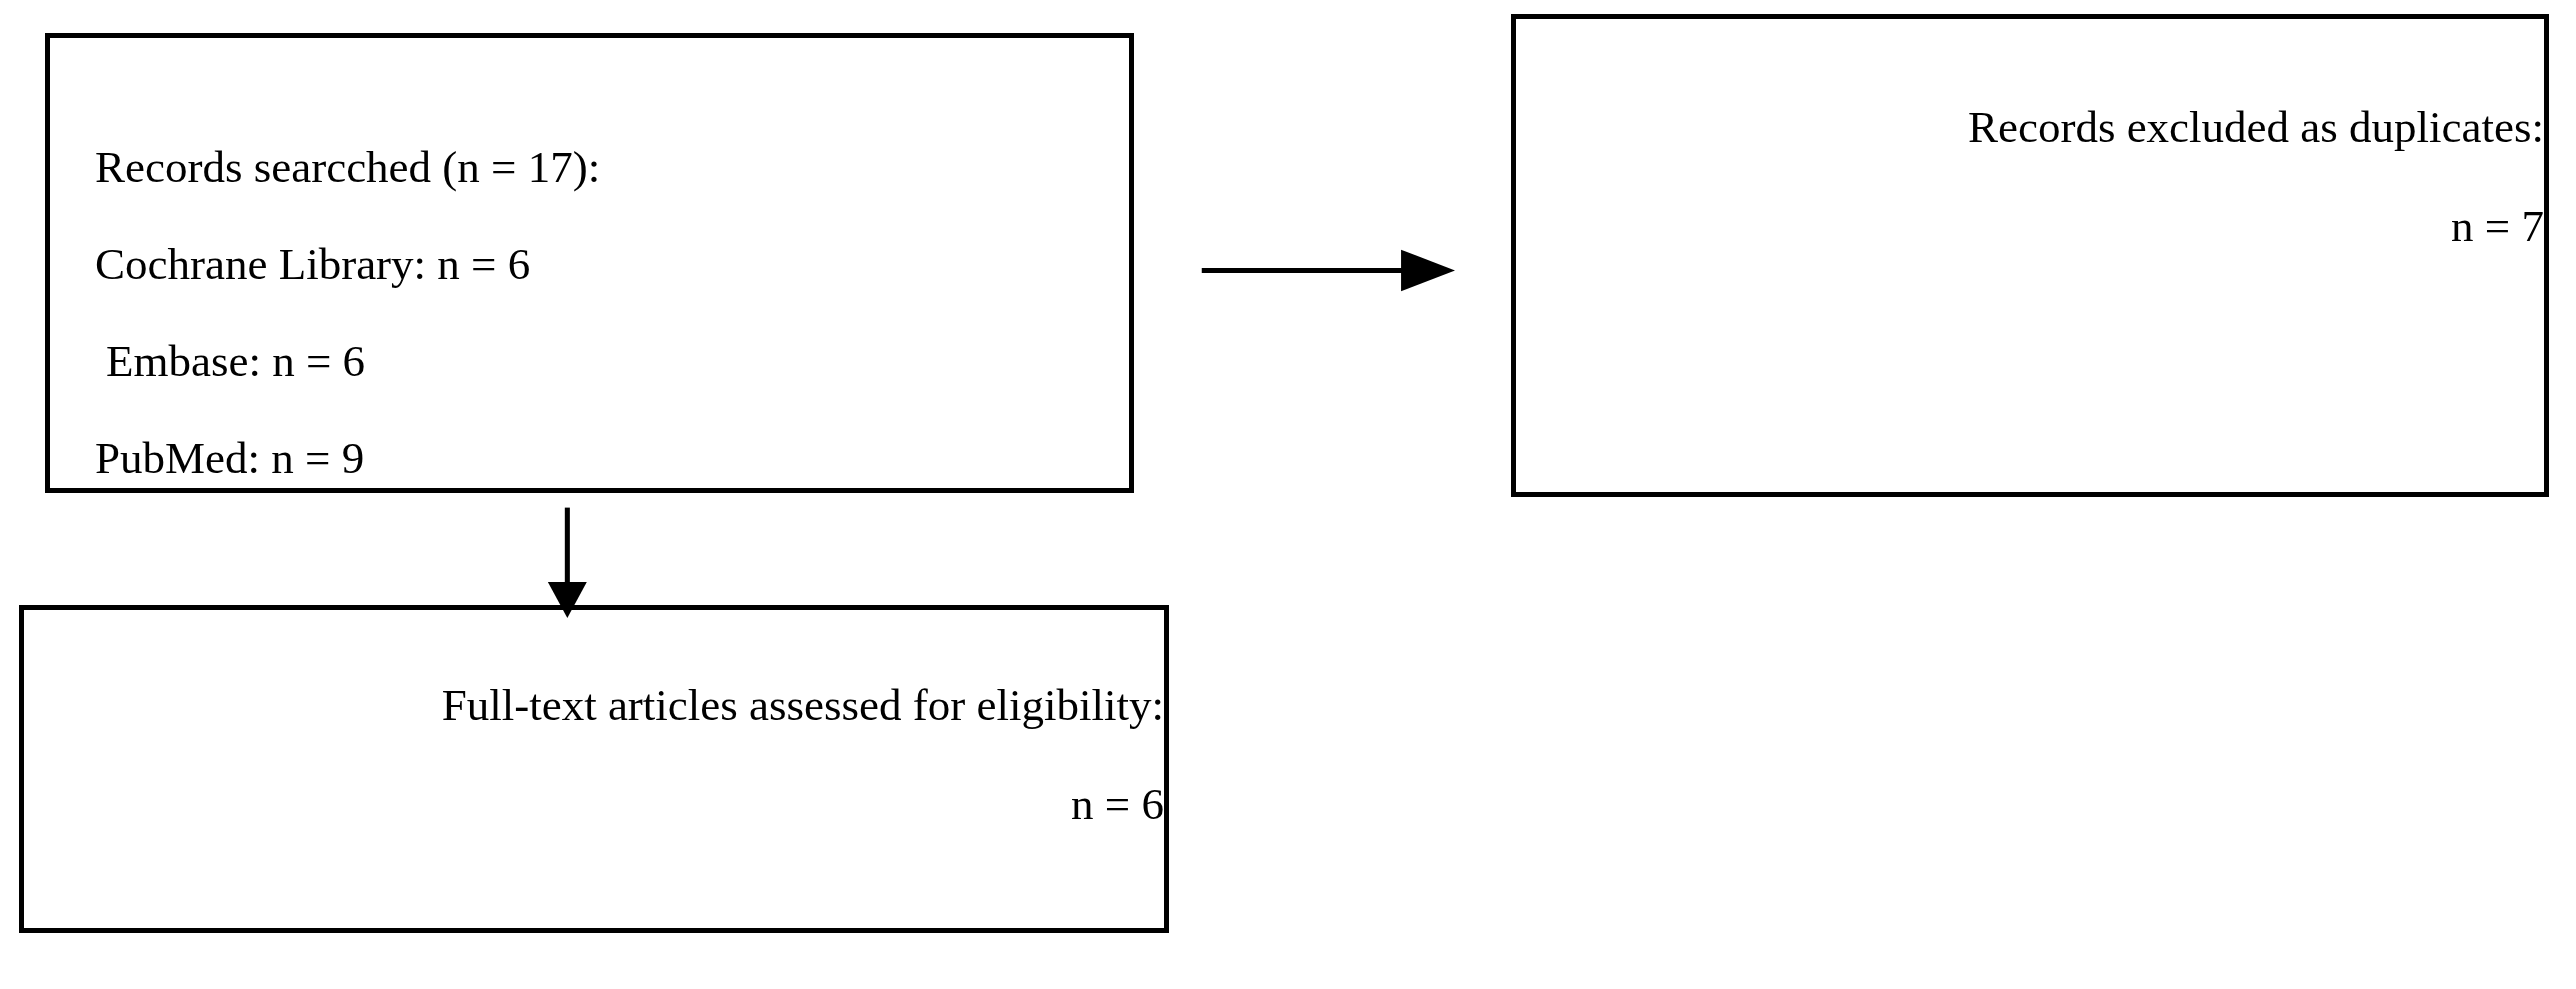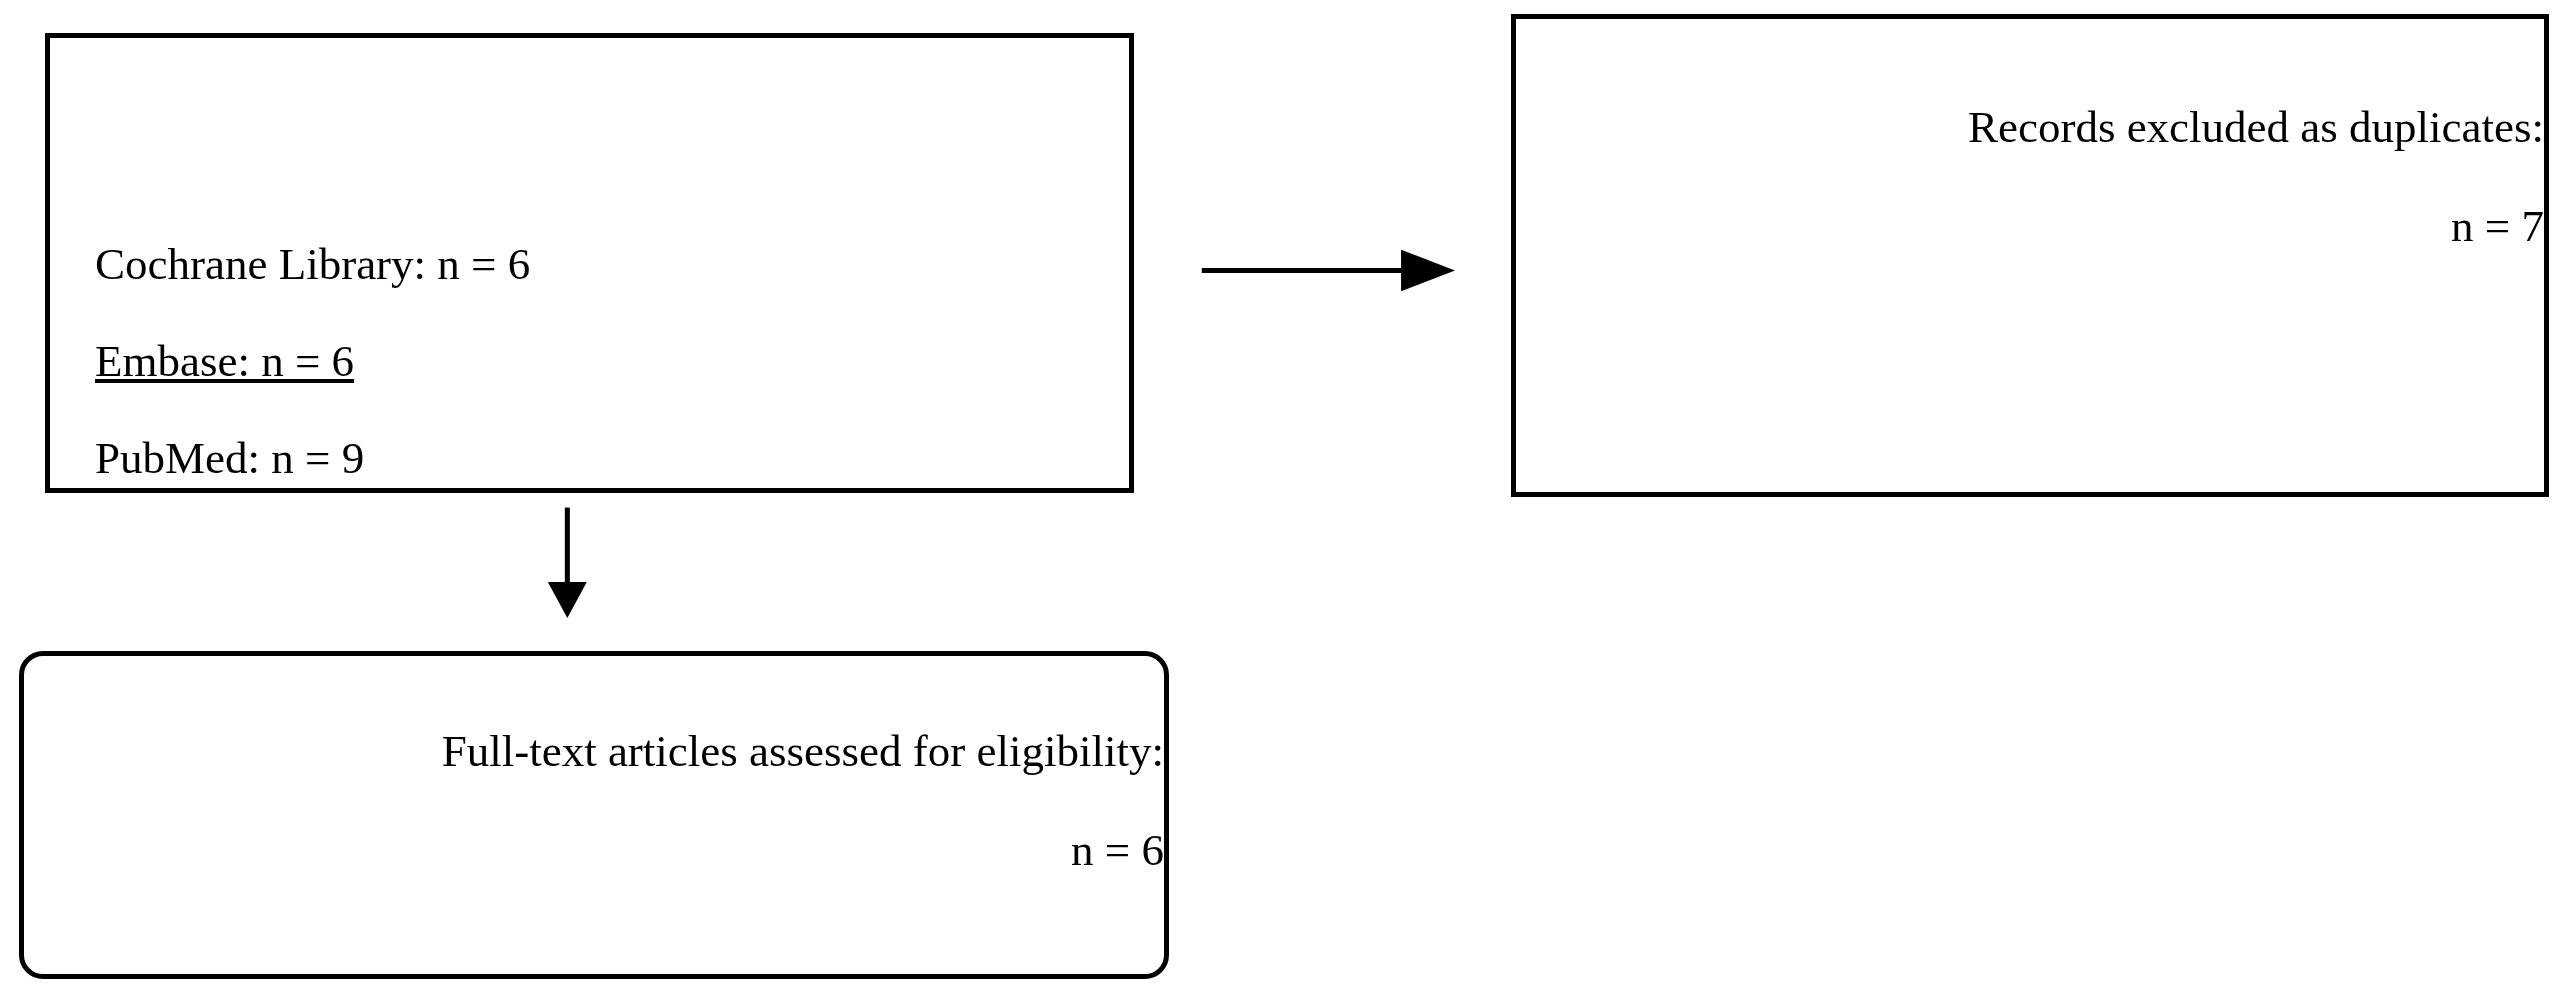--- a/index.html
+++ b/index.html
@@ -34,42 +34,41 @@
 
   #box-records-excluded {
     left: 1511px;
     top: 14.4px;
     width: 1038px;
     height: 483px;
   }
 
   #box-fulltext-assessed {
     left: 19px;
-    top: 651px;
+    top: 605px;
     width: 1150px;
     height: 328px;
-    border-radius: 24px;
   }
 
   
   .box-text {
     position: absolute;
     font-size: 45px;
     line-height: 1;
     white-space: nowrap;
     letter-spacing: 0px;
   }
 
   .align-left  { text-align: left; }
   .align-center{ text-align: right; left: 0; right: 0; }
 
   
   #line-records-total   { left: 45px; top: 107px; }
   #line-cochrane        { left: 45px; top: 204px; }
-  #line-embase          { left: 45px; top: 301px; text-decoration: underline; }
+  #line-embase          { left: 56px; top: 301px; }
   #line-pubmed          { left: 45px; top: 398px; }
 
   
   #line-excluded-title  { top: 86px; }
   #line-excluded-count  { top: 185px; }
 
   
   #line-fulltext-title  { top: 73px; }
   #line-fulltext-count  { top: 172px; padding-left: 40px; }
 
@@ -92,20 +91,21 @@
     width: 65px;
     height: 119px;
   }
 </style>
 </head>
 <body>
 
 <div id="canvas">
 
   <div class="flow-box" id="box-records-searched">
+    <div class="box-text align-left" id="line-records-total">Records searcched (n = 17):</div>
     <div class="box-text align-left" id="line-cochrane">Cochrane Library: n = 6</div>
     <div class="box-text align-left" id="line-embase">Embase: n = 6</div>
     <div class="box-text align-left" id="line-pubmed">PubMed: n = 9</div>
   </div>
 
   <div class="flow-box" id="box-records-excluded">
     <div class="box-text align-center" id="line-excluded-title">Records excluded as duplicates:</div>
     <div class="box-text align-center" id="line-excluded-count">n = 7</div>
   </div>
 

